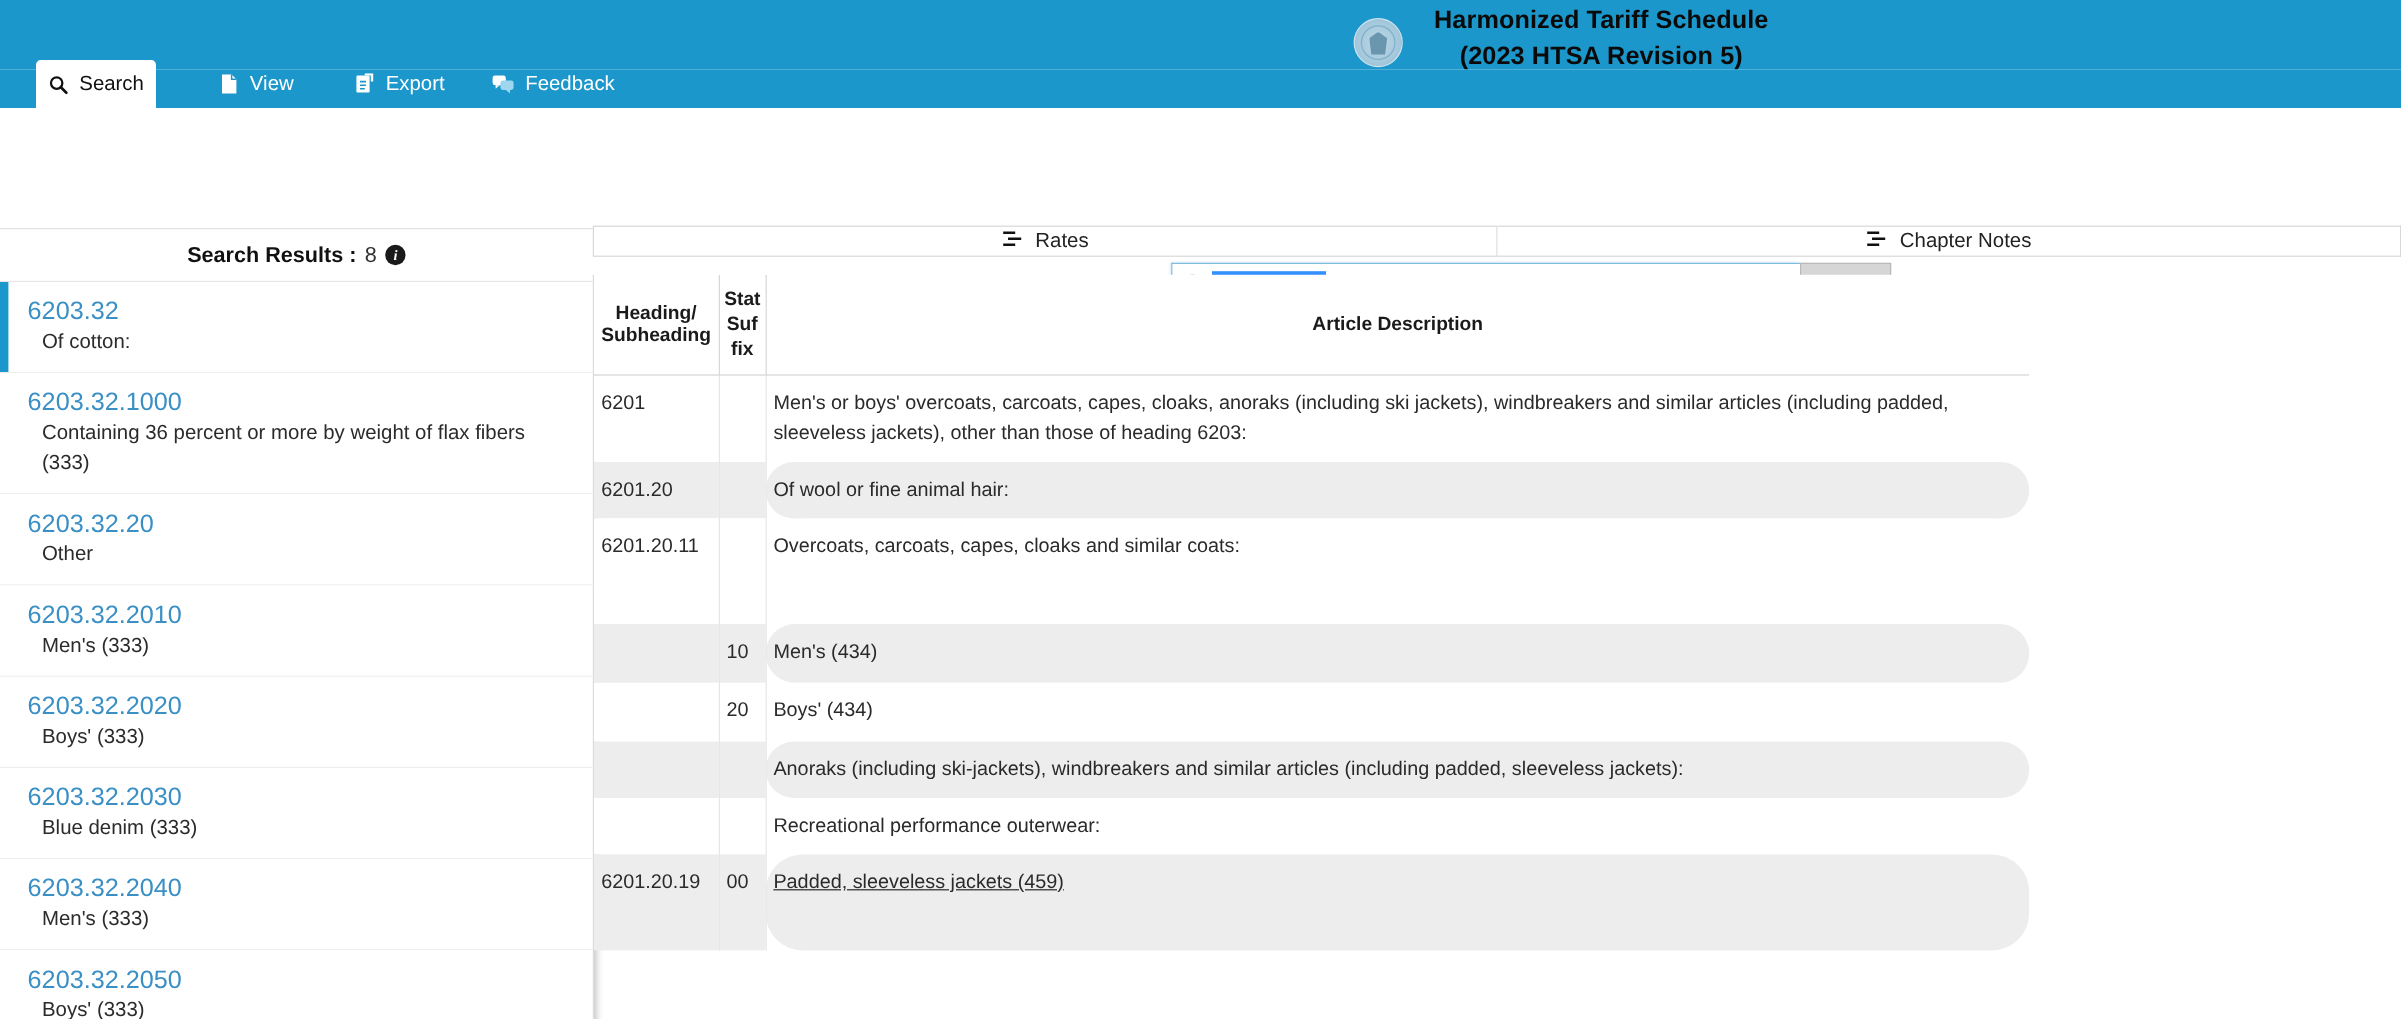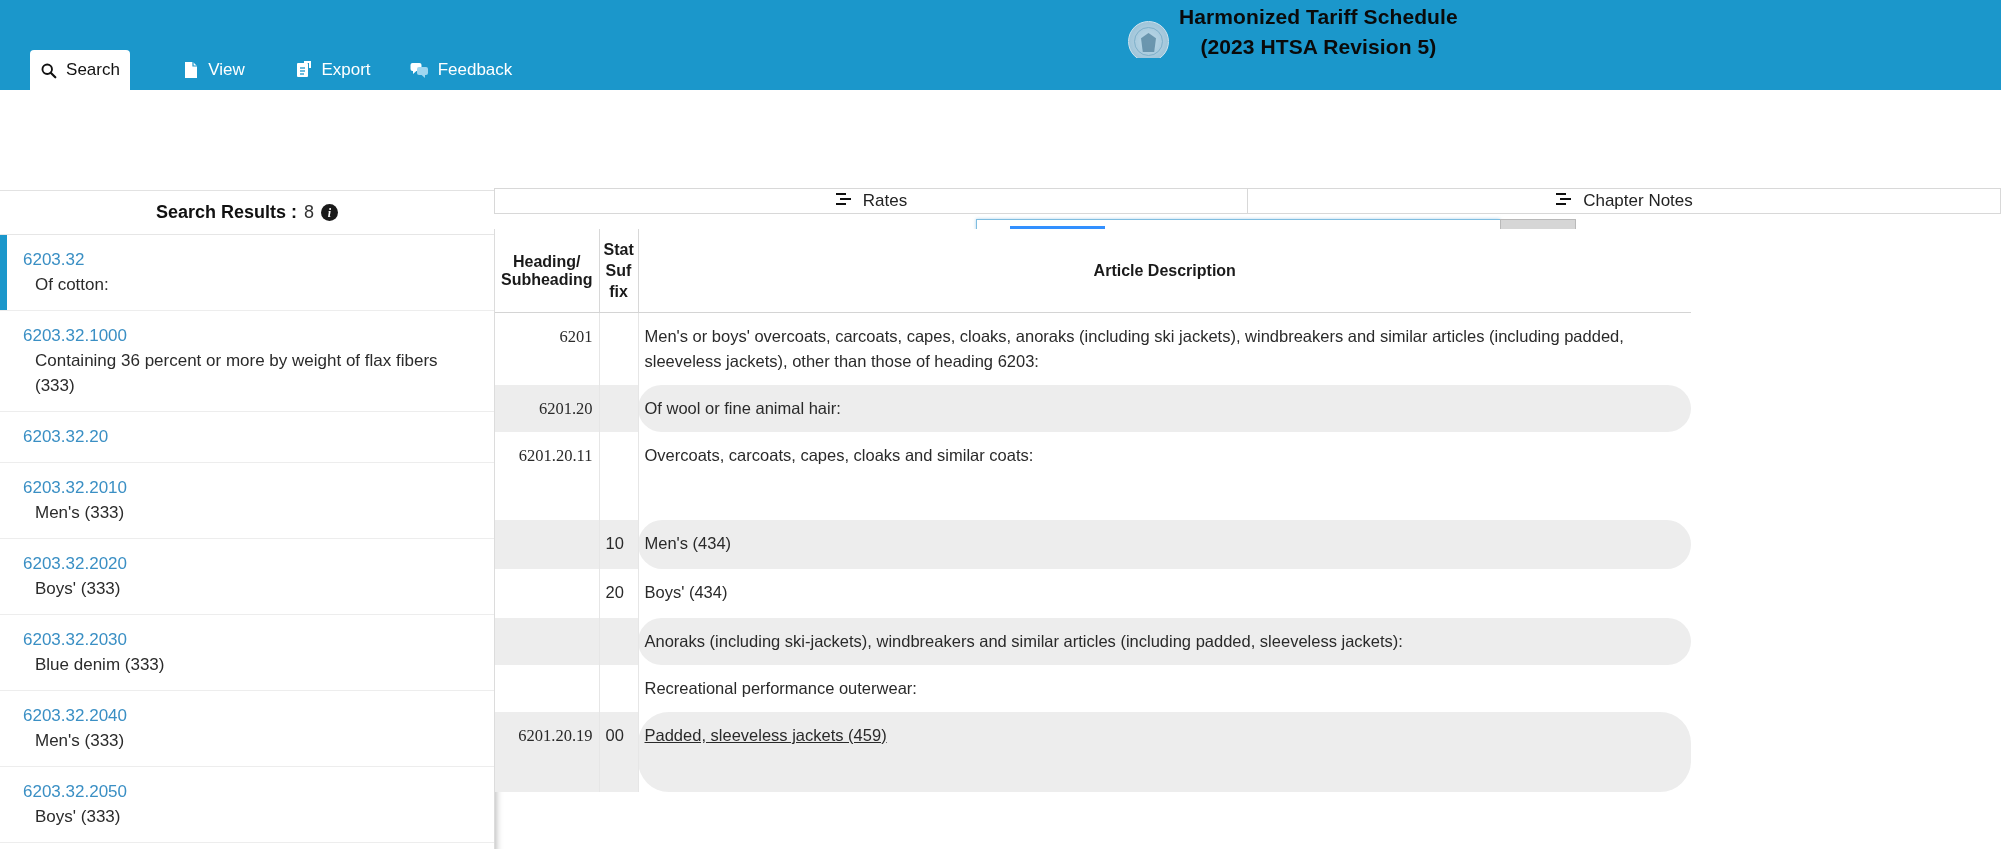--- a/index.html
+++ b/index.html
@@ -17,22 +17,22 @@
     left: 0; top: 0;
     width: 2001px;
     height: 58px;
     background: #1b97cb;
   }
   .brand {
     position: absolute;
     left: 1128px;
     top: 2px;
     display: flex;
-    align-items: flex-end;
-    gap: 10px;
+    align-items: center;
+    gap: 26px;
   }
   .seal {
     width: 41px;
     height: 41px;
     border-radius: 50%;
     background: radial-gradient(circle at 50% 50%, #bcd9e8 0%, #a8cadd 55%, #8fbad2 100%);
     border: 1.5px solid #cfe4ef;
     position: relative;
     flex: none;
     margin-top: 6px;
@@ -198,21 +198,21 @@
   }
   .res-item.selected::before {
     content: "";
     position: absolute;
     left: 0; top: 0; bottom: 0;
     width: 7px;
     background: #1b97cb;
   }
   .res-code {
     color: #3a8fc4;
-    font-size: 17px;
+    font-size: 21px;
     line-height: 25px;
   }
   .res-desc {
     color: #2b2b2b;
     font-size: 17px;
     line-height: 25px;
     padding-left: 12px;
   }
 
   
@@ -274,25 +274,24 @@
   th.col-suffix  { width: 39px;  border-right: 1px solid #d8d8d8; line-height: 21px; }
   th.col-article { width: auto; }
   table.htsa td {
     font-size: 16.5px;
     color: #2a2a2a;
     vertical-align: top;
     padding: 11px 6px;
     line-height: 25px;
   }
   td.c-heading {
-    text-align: right;
+    text-align: left;
     padding-left: 14px;
     border-right: 1px solid #e6e6e6;
     white-space: nowrap;
-    font-family: Liberation Serif, serif;
   }
   td.c-suffix {
     text-align: left;
     padding-left: 8px;
     color: #3a8fc4;
     border-right: 1px solid #e6e6e6;
     margin-top: 14px;
   }
   td.c-article { text-align: left; border-radius: 31px; }
   tr.shade td { background: #ededed; }
@@ -391,20 +390,21 @@
       <div class="res-item selected">
         <div class="res-code">6203.32</div>
         <div class="res-desc">Of cotton:</div>
       </div>
       <div class="res-item">
         <div class="res-code">6203.32.1000</div>
         <div class="res-desc">Containing 36 percent or more by weight of flax fibers (333)</div>
       </div>
       <div class="res-item">
         <div class="res-code">6203.32.20</div>
+        <div class="res-desc">Other</div>
       </div>
       <div class="res-item">
         <div class="res-code">6203.32.2010</div>
         <div class="res-desc">Men's (333)</div>
       </div>
       <div class="res-item">
         <div class="res-code">6203.32.2020</div>
         <div class="res-desc">Boys' (333)</div>
       </div>
       <div class="res-item">

